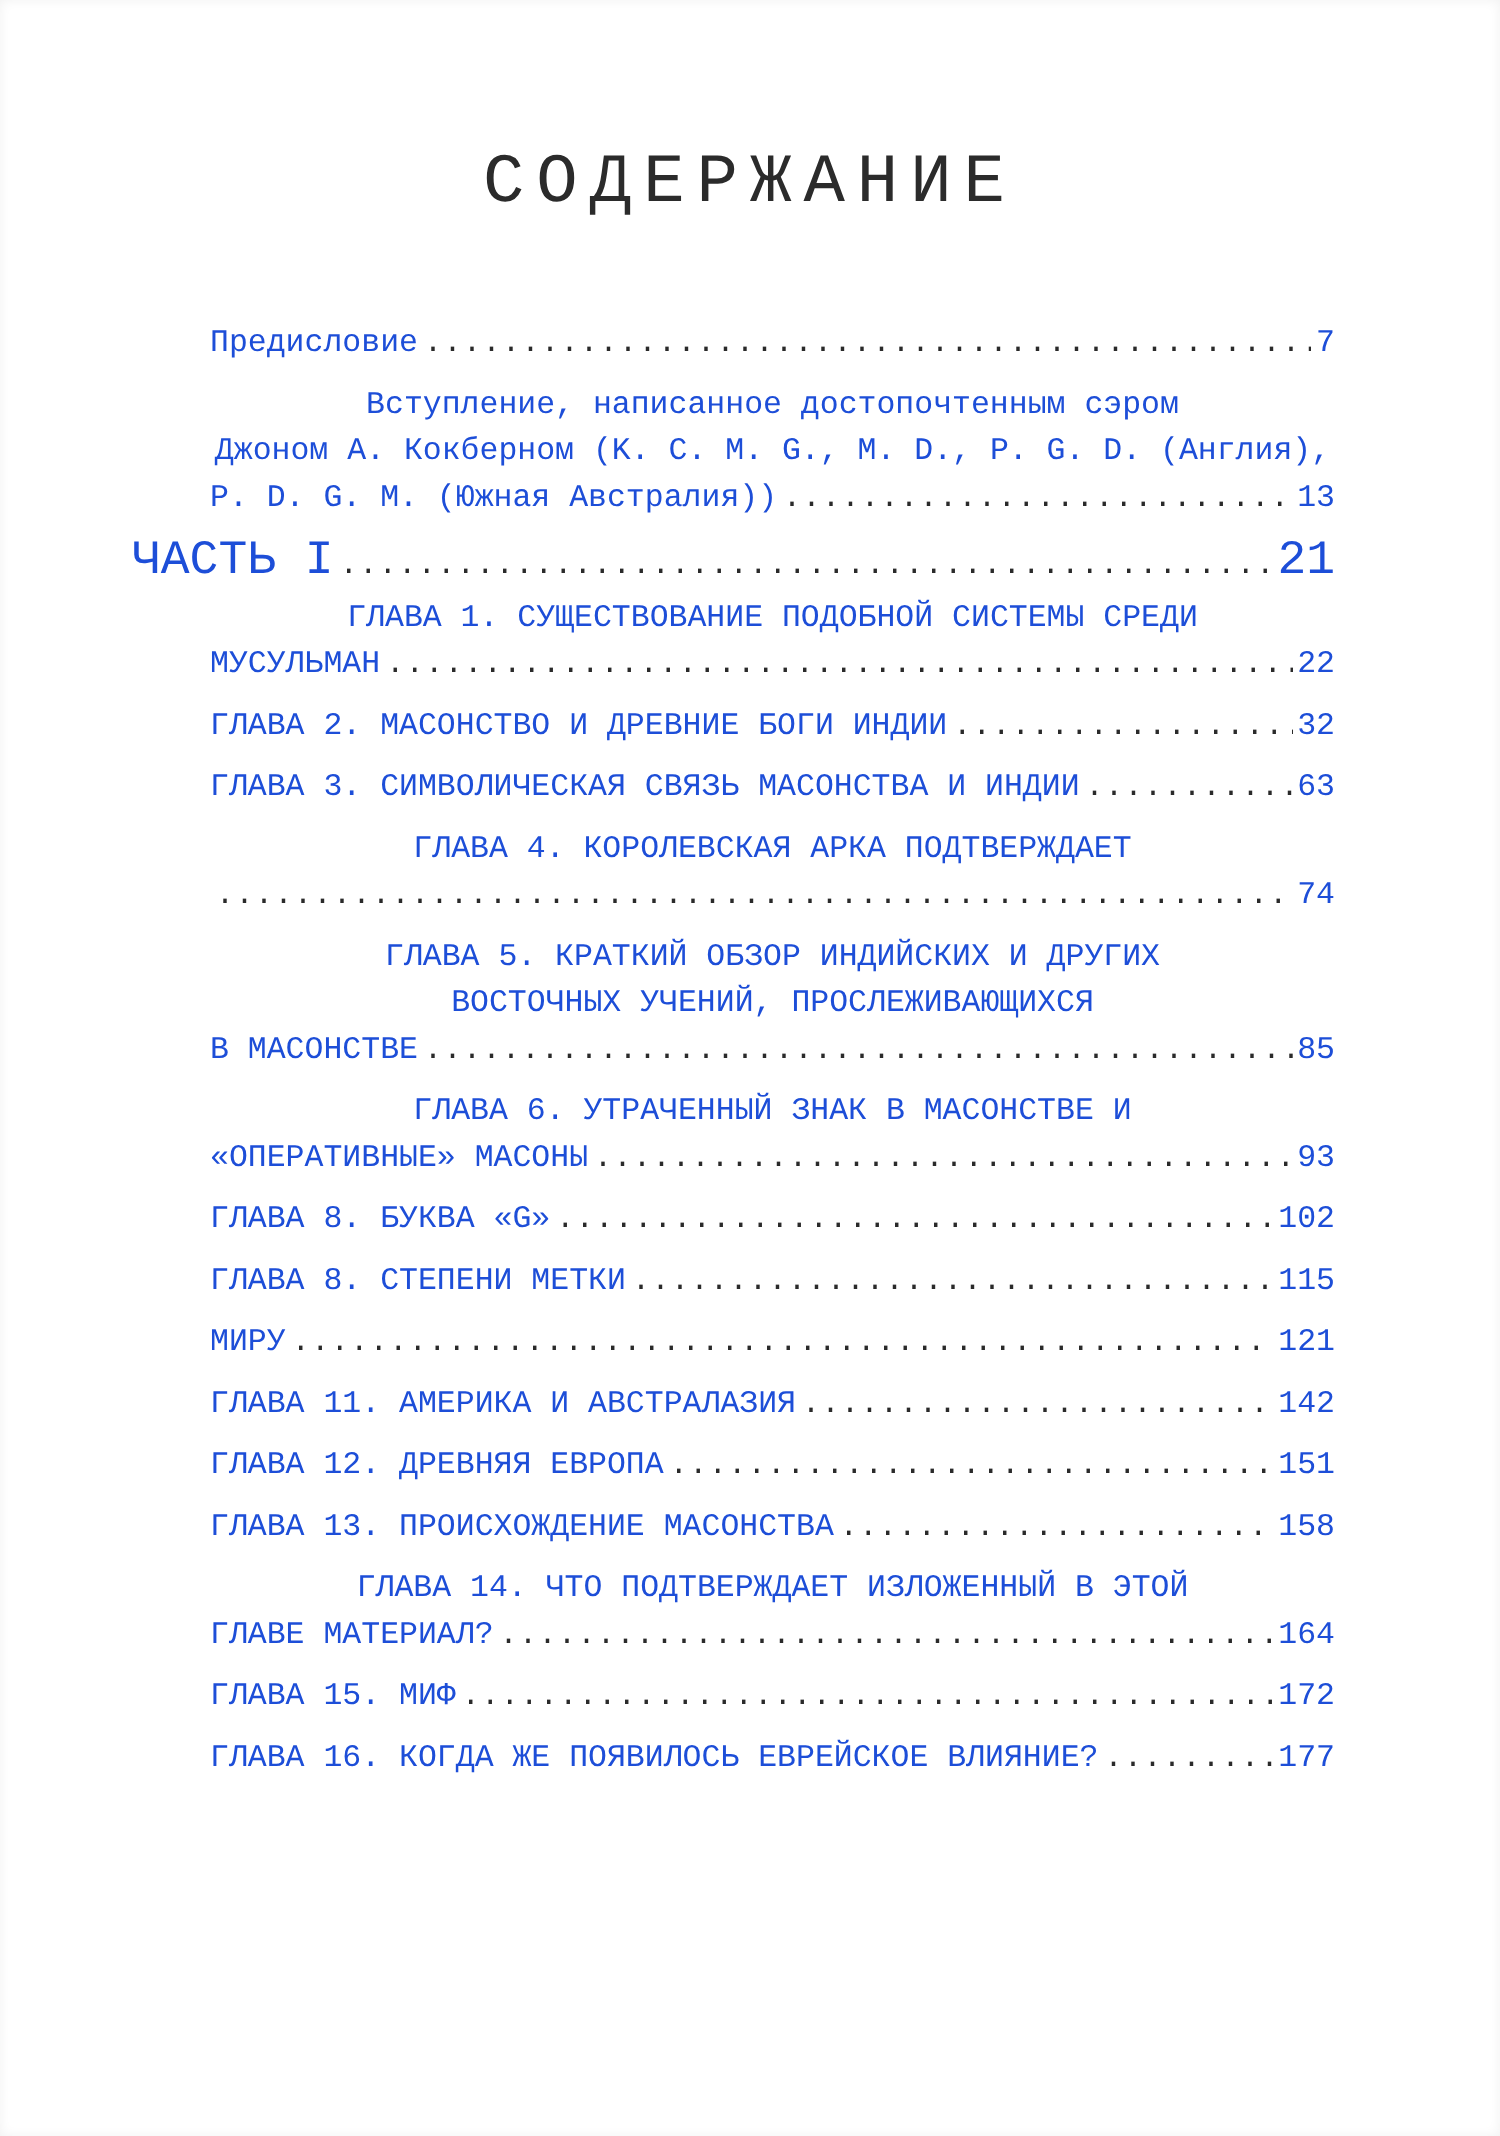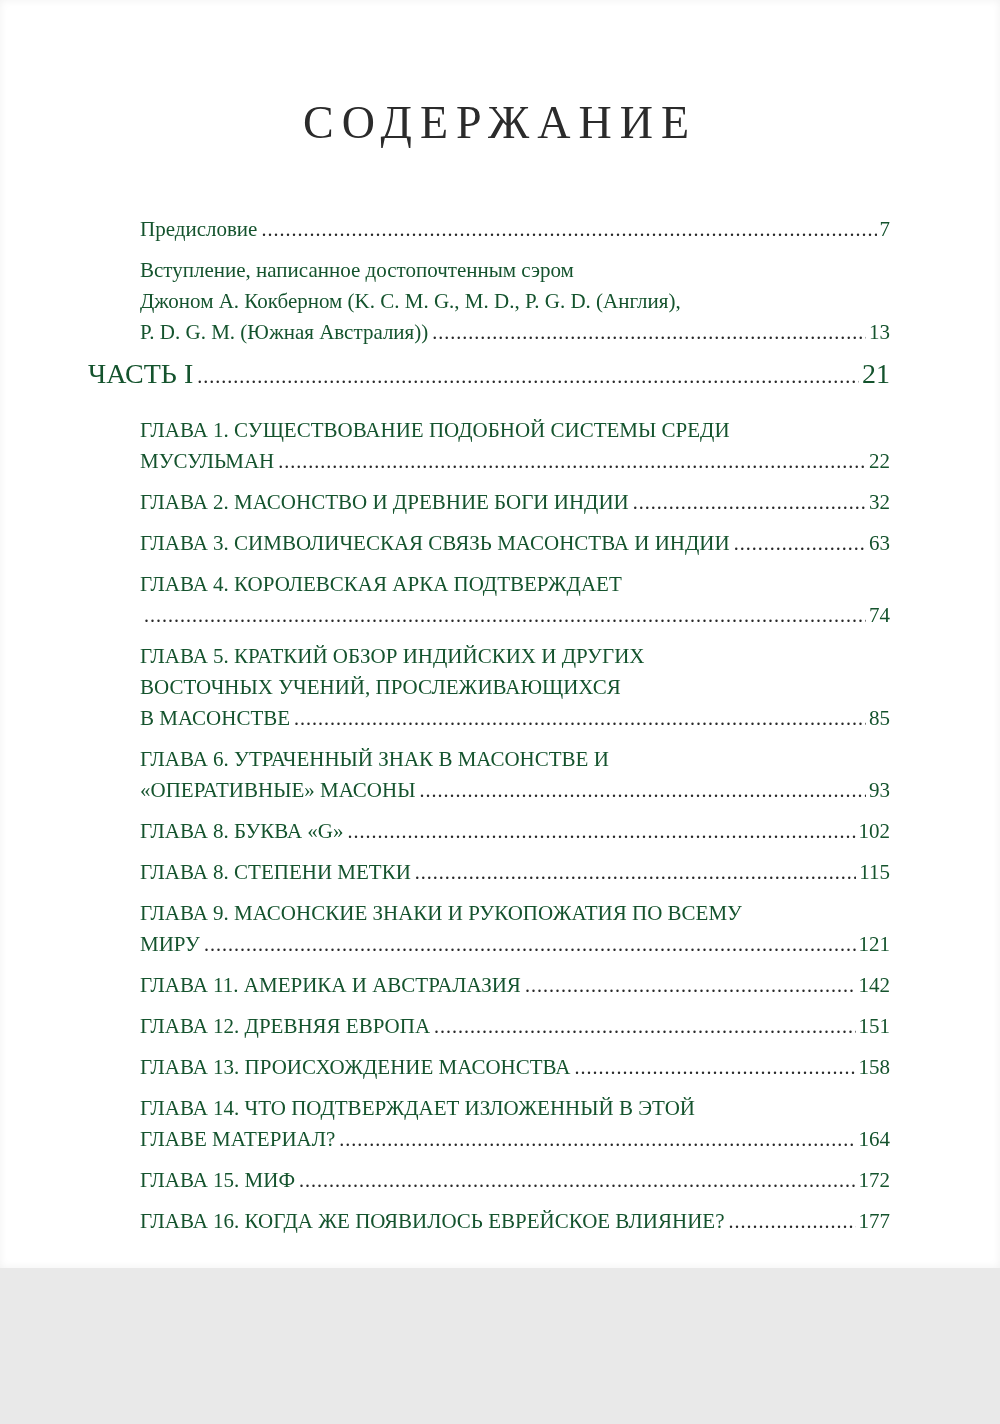--- a/index.html
+++ b/index.html
@@ -3,25 +3,25 @@
 <meta charset="utf-8">
 <style>
   html, body {
     margin: 0;
     padding: 0;
     background: #e9e9e9;
   }
   .page {
     position: relative;
     width: 1000px;
-    height: 1268px;
+    height: 1424px;
     margin: 0 auto;
     background: #ffffff;
     box-shadow: inset 0 0 8px rgba(0,0,0,0.06);
-    font-family: Liberation Serif, serif;
+    font-family: Liberation Mono, monospace;
     color: #1e1e1e;
     overflow: hidden;
     box-sizing: border-box;
   }
   .title {
     margin: 94px 0 0 0;
     text-align: center;
     font-size: 46px;
     line-height: 1.25;
     font-weight: normal;
@@ -30,30 +30,31 @@
   }
   .toc {
     margin-top: 62px;
     padding-left: 88px;
     padding-right: 110px;
   }
   .entry {
     margin-bottom: 10px;
     font-size: 21px;
     line-height: 31px;
-    color: #14532d;
+    color: #1d4ed8;
+    text-align: center;
   }
   .entry.item,
   .entry.chapter {
     padding-left: 52px;
   }
   .entry.part {
-    font-size: 28px;
+    font-size: 32px;
     margin-top: 4px;
-    margin-bottom: 23px;
+    margin-bottom: 4px;
   }
   .line {
     display: block;
   }
   .line.last {
     display: flex;
     align-items: baseline;
   }
   .text {
     white-space: nowrap;
@@ -159,21 +160,20 @@
         </div>
       </div>
       <div class="entry chapter">
         <div class="line last">
           <span class="text">ГЛАВА 8. СТЕПЕНИ МЕТКИ</span>
           <span class="leader"></span>
           <span class="pagenum">115</span>
         </div>
       </div>
       <div class="entry chapter">
-        <div class="line"><span class="text">ГЛАВА 9. МАСОНСКИЕ ЗНАКИ И РУКОПОЖАТИЯ ПО ВСЕМУ</span></div>
         <div class="line last">
           <span class="text">МИРУ</span>
           <span class="leader"></span>
           <span class="pagenum">121</span>
         </div>
       </div>
       <div class="entry chapter">
         <div class="line last">
           <span class="text">ГЛАВА 11. АМЕРИКА И АВСТРАЛАЗИЯ</span>
           <span class="leader"></span>

